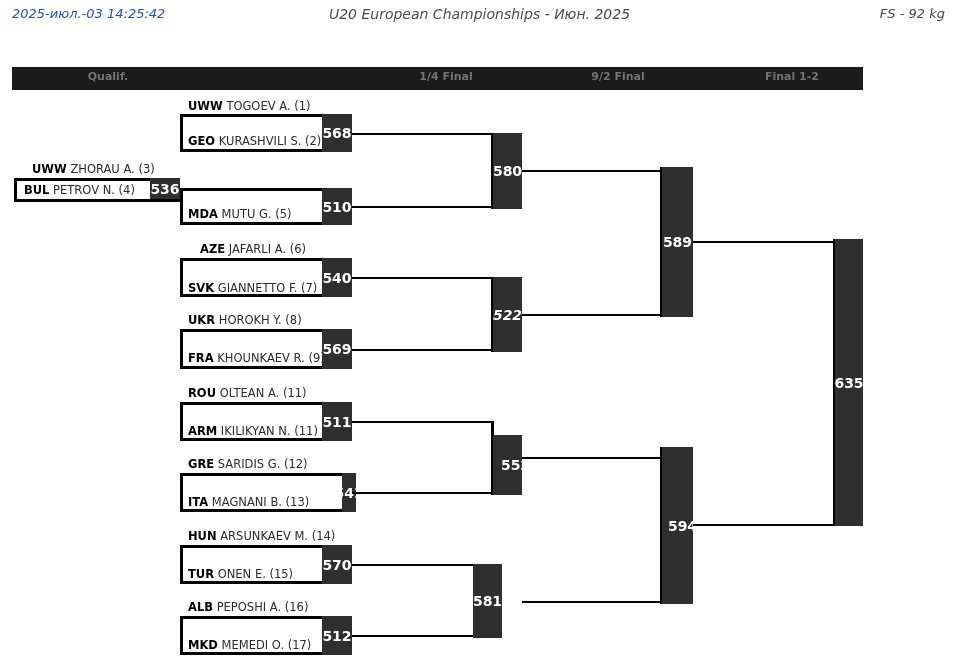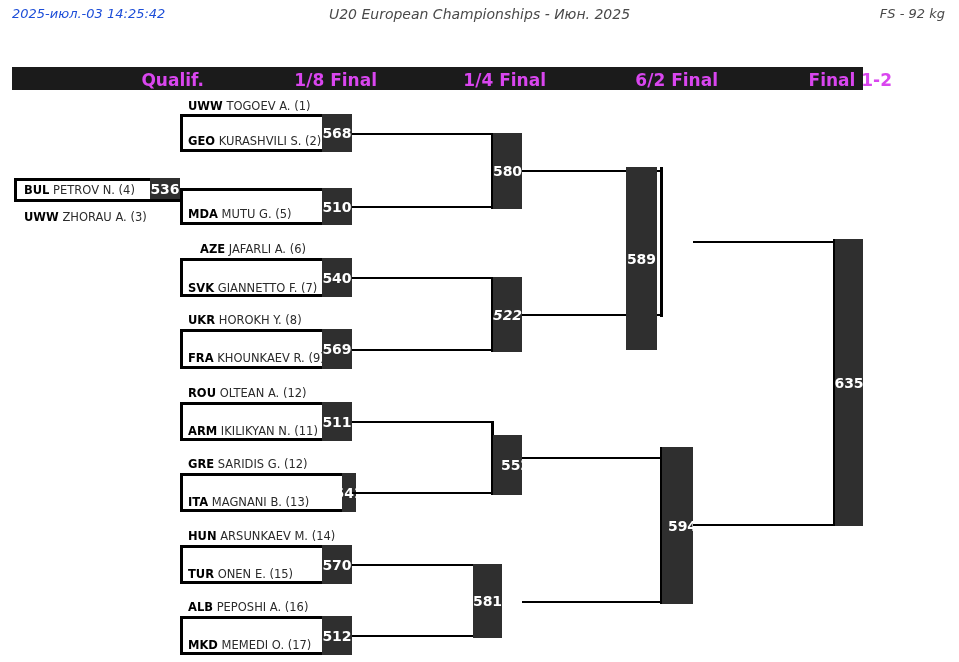--- a/index.html
+++ b/index.html
@@ -44,24 +44,24 @@
   
   #round-header {
     position: absolute;
     left: 12px; top: 67px;
     width: 851px; height: 23px;
     background: #1b1b1b;
   }
   .round-label {
     position: absolute;
     top: 3px;
-    color: #d946ef;
-    font-size: 17px;
+    color: #737373;
+    font-size: 11px;
     font-weight: bold;
-    text-align: right;
+    text-align: center;
     white-space: nowrap;
   }
 
   
   #bracket {
     position: absolute;
     left: 0; top: 0;
     width: 959px; height: 662px;
   }
 
@@ -119,38 +119,37 @@
 <body>
 
 <div id="meta-row">
   <div class="meta-text" id="meta-date">2025-июл.-03 14:25:42</div>
   <div class="meta-text" id="meta-title">U20 European Championships - Июн. 2025</div>
   <div class="meta-text" id="meta-weight">FS - 92 kg</div>
 </div>
 
 <div id="round-header">
   <div class="round-label" style="left:0px;width:192px;">Qualif.</div>
-  <div class="round-label" style="left:165px;width:200px;">1/8 Final</div>
   <div class="round-label" style="left:334px;width:200px;">1/4 Final</div>
-  <div class="round-label" style="left:506px;width:200px;">6/2 Final</div>
+  <div class="round-label" style="left:506px;width:200px;">9/2 Final</div>
   <div class="round-label" style="left:680px;width:200px;">Final 1-2</div>
 </div>
 
 <div id="bracket">
 
   <div class="wrestler" style="left:188px;top:100px;">
     <span class="noc">UWW</span>
     <span class="nm"> TOGOEV A. (1)</span>
   </div>
   <div class="wrestler" style="left:188px;top:135px;">
     <span class="noc">GEO</span>
     <span class="nm"> KURASHVILI S. (2)</span>
   </div>
 
-  <div class="wrestler" style="left:24px;top:163px;margin-top:48px;">
+  <div class="wrestler" style="left:32px;top:163px;">
     <span class="noc">UWW</span>
     <span class="nm"> ZHORAU A. (3)</span>
   </div>
   <div class="wrestler" style="left:24px;top:184px;">
     <span class="noc">BUL</span>
     <span class="nm"> PETROV N. (4)</span>
   </div>
 
   <div class="wrestler" style="left:188px;top:208px;">
     <span class="noc">MDA</span>
@@ -169,21 +168,21 @@
     <span class="noc">UKR</span>
     <span class="nm"> HOROKH Y. (8)</span>
   </div>
   <div class="wrestler" style="left:188px;top:352px;">
     <span class="noc">FRA</span>
     <span class="nm"> KHOUNKAEV R. (9)</span>
   </div>
 
   <div class="wrestler" style="left:188px;top:387px;">
     <span class="noc">ROU</span>
-    <span class="nm"> OLTEAN A. (12)</span>
+    <span class="nm"> OLTEAN A. (11)</span>
   </div>
   <div class="wrestler" style="left:188px;top:425px;">
     <span class="noc">ARM</span>
     <span class="nm"> IKILIKYAN N. (11)</span>
   </div>
   <div class="wrestler" style="left:188px;top:458px;">
     <span class="noc">GRE</span>
     <span class="nm"> SARIDIS G. (12)</span>
   </div>
   <div class="wrestler" style="left:188px;top:496px;">
@@ -271,21 +270,21 @@
   <div class="bout-box" style="left:493px;top:435px;width:29px;height:60px;padding-left:16px;">552</div>
 
   <div class="conn" style="left:352px;top:564px;width:141px;"></div>
   <div class="conn" style="left:352px;top:635px;width:141px;"></div>
   <div class="vline" style="left:491px;top:564px;height:74px;"></div>
   <div class="bout-box" style="left:473px;top:564px;width:29px;height:74px;">581</div>
 
   <div class="conn" style="left:522px;top:170px;width:140px;"></div>
   <div class="conn" style="left:522px;top:314px;width:140px;"></div>
   <div class="vline" style="left:660px;top:167px;height:150px;"></div>
-  <div class="bout-box" style="left:626px;top:167px;width:31px;height:183px;">589</div>
+  <div class="bout-box" style="left:662px;top:167px;width:31px;height:150px;">589</div>
 
   <div class="conn" style="left:522px;top:457px;width:140px;"></div>
   <div class="conn" style="left:522px;top:601px;width:140px;"></div>
   <div class="vline" style="left:660px;top:447px;height:157px;"></div>
   <div class="bout-box" style="left:662px;top:447px;width:31px;height:157px;padding-left:10px;">594</div>
 
   <div class="conn" style="left:693px;top:241px;width:142px;"></div>
   <div class="conn" style="left:693px;top:524px;width:142px;"></div>
   <div class="vline" style="left:833px;top:239px;height:287px;"></div>
   <div class="bout-box" style="left:835px;top:239px;width:28px;height:287px;">635</div>

